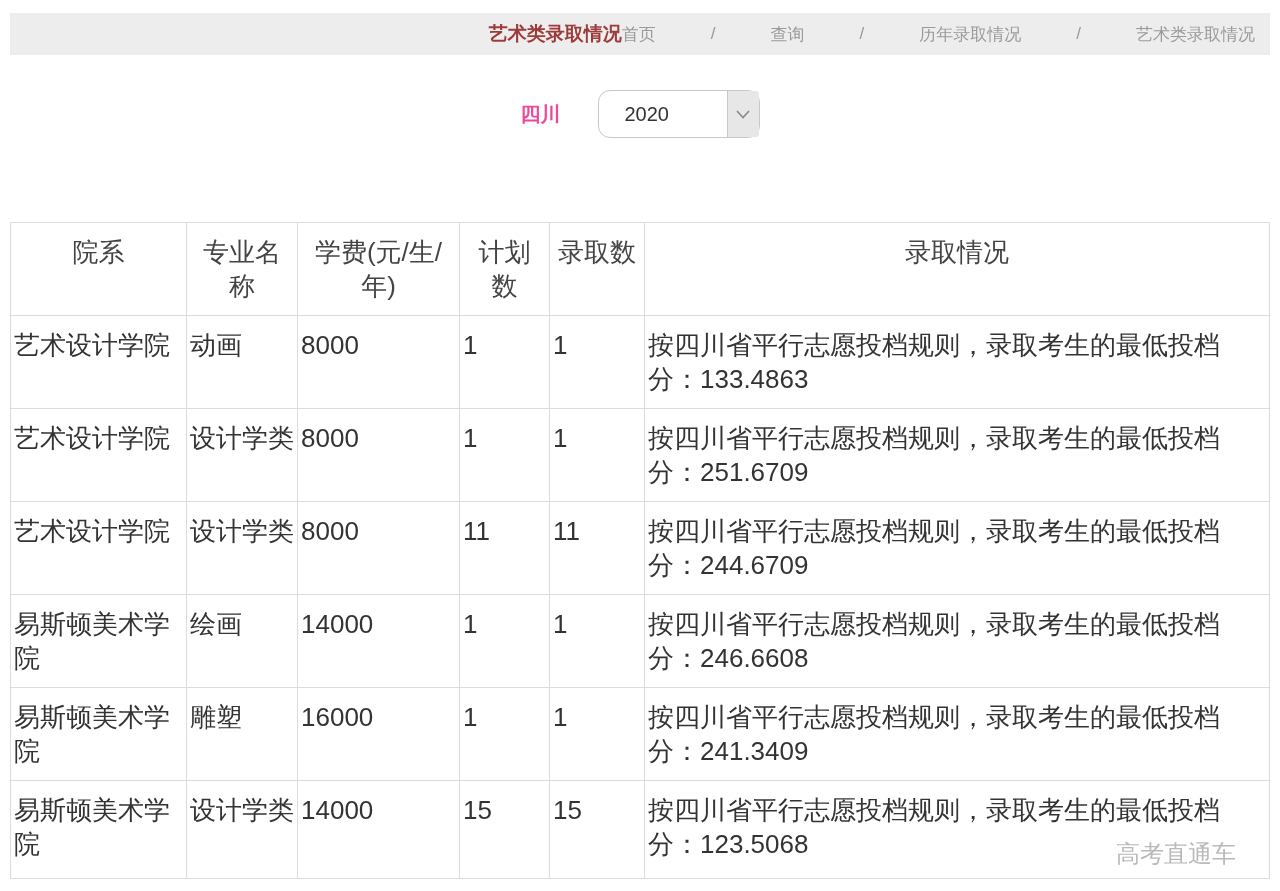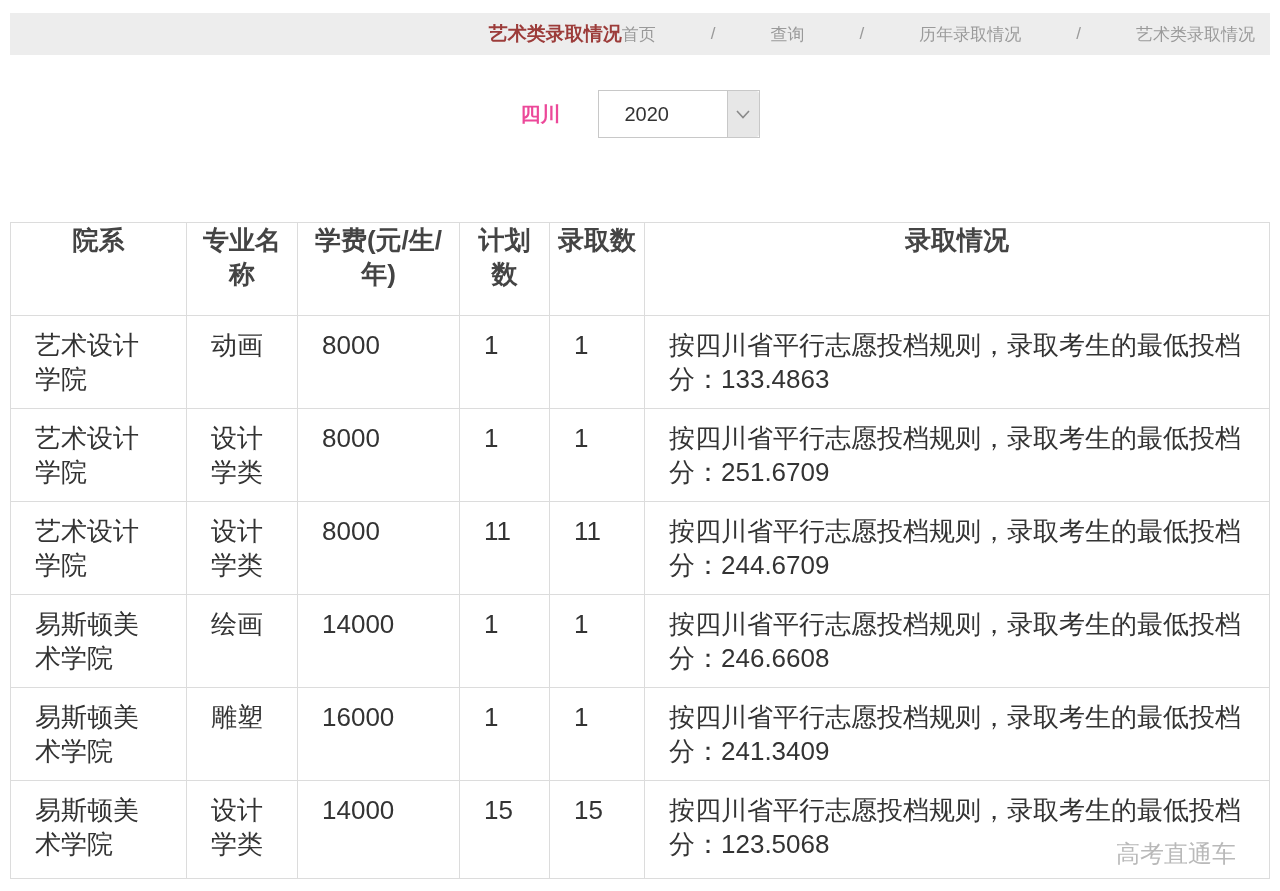--- a/index.html
+++ b/index.html
@@ -49,21 +49,21 @@
     font-size: 20px;
     font-weight: bold;
     color: #ec4899;
     margin-right: 37px;
   }
   .year-select {
     width: 162px;
     height: 48px;
     background: #ffffff;
     border: 1px solid #c8c8c8;
-    border-radius: 0;
+    border-radius: 12px;
     display: flex;
     align-items: stretch;
     cursor: pointer;
   }
   .year-value {
     flex: 1;
     display: flex;
     align-items: center;
     padding-left: 26px;
     font-size: 20px;
@@ -87,30 +87,30 @@
     table-layout: fixed;
   }
   .results th, .results td {
     border: 1px solid #dcdcdc;
     font-size: 26px;
     line-height: 34px;
     vertical-align: top;
     word-break: break-word;
   }
   .results th {
-    font-weight: bold;
+    font-weight: normal;
     text-align: center;
     color: #444444;
-    padding: 0 8px;
+    padding: 12px 8px;
     height: 93px;
   }
   .results td {
     text-align: left;
     color: #333333;
-    padding: 12px 24px;
+    padding: 12px 3px;
     height: 93px;
   }
   .results tbody tr:last-child td { height: 98px; }
 
   .watermark {
     position: absolute;
     right: 34px;
     bottom: 9px;
     font-size: 24px;
     color: #b9b9b9;

